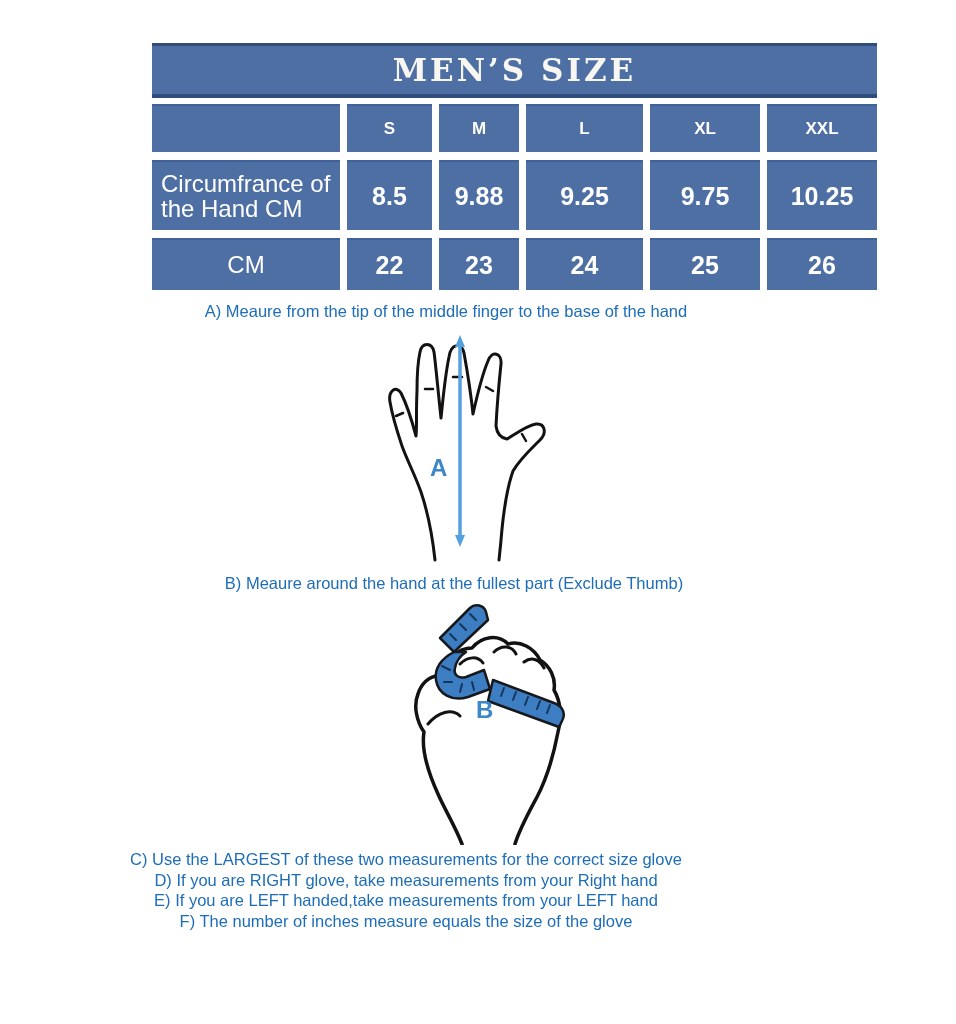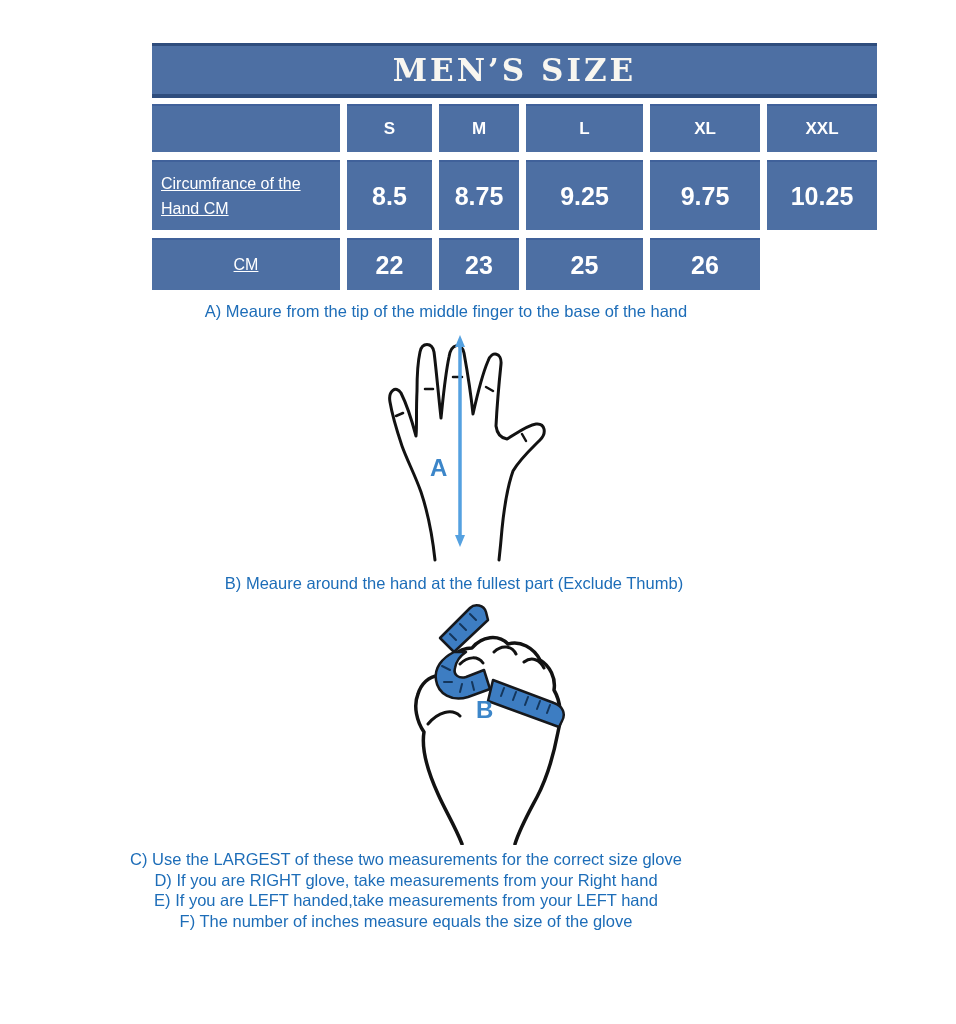--- a/index.html
+++ b/index.html
@@ -24,21 +24,21 @@
     grid-template-columns:188px 85px 80px 117px 110px 110px;
     grid-template-rows:48px 70px 52px;
     gap:8px 7px;
   }
   .cell {
     background:#4d6fa3; border-top:2px solid #40619a;
     color:#ffffff; display:flex; align-items:center; justify-content:center;
     text-align:center;
   }
   .size-head { font-weight:bold; font-size:17px; }
-  .row-label { font-size:16px;text-decoration:underline; }
+  .row-label { font-size:24px; }
   .circ-label { justify-content:flex-start; text-align:left; padding-left:9px; line-height:25px; }
   .num { font-weight:bold; font-size:25px; }
 
   
   .caption {
     position:absolute; left:0; width:892px; text-align:center;
     color:#1d6db8; font-size:16.5px;
   }
   .caption-a { top:286px; }
   .caption-b { top:558px;padding-left:16px; }
@@ -64,28 +64,29 @@
 
       <div class="cell"></div>
       <div class="cell size-head">S</div>
       <div class="cell size-head">M</div>
       <div class="cell size-head">L</div>
       <div class="cell size-head">XL</div>
       <div class="cell size-head">XXL</div>
 
       <div class="cell row-label circ-label">Circumfrance of the Hand CM</div>
       <div class="cell num">8.5</div>
-      <div class="cell num">8.75</div>
+      <div class="cell num">9.88</div>
       <div class="cell num">9.25</div>
       <div class="cell num">9.75</div>
       <div class="cell num">10.25</div>
 
       <div class="cell row-label">CM</div>
       <div class="cell num">22</div>
       <div class="cell num">23</div>
+      <div class="cell num">24</div>
       <div class="cell num">25</div>
       <div class="cell num">26</div>
     </div>
   </div>
 
   <div class="caption caption-a">A) Meaure from the tip of the middle finger to the base of the hand</div>
 
   <svg class="diagram diagram-a" width="172" height="232" viewBox="0 0 172 232">
 
     <path fill="#ffffff" stroke="#121212" stroke-width="3" stroke-linecap="round" stroke-linejoin="round" d="M 52 230

